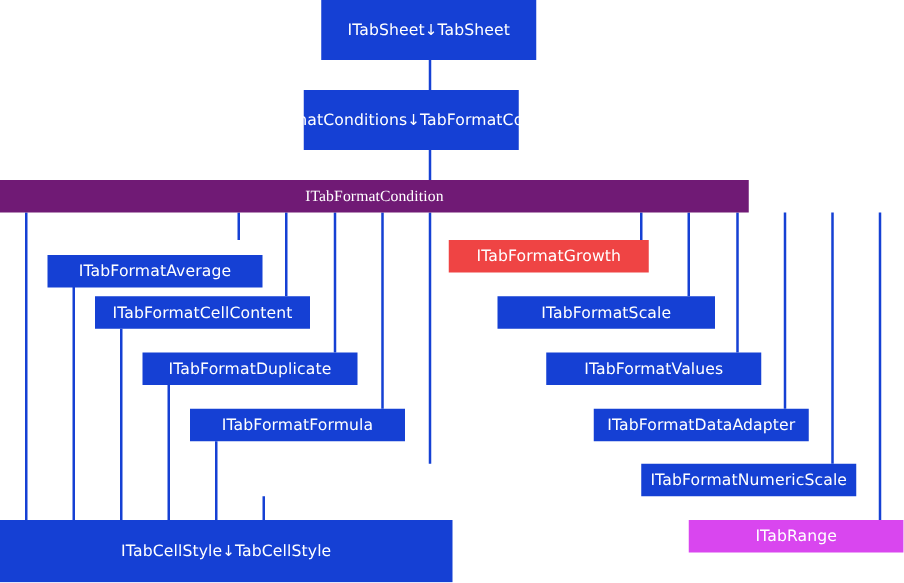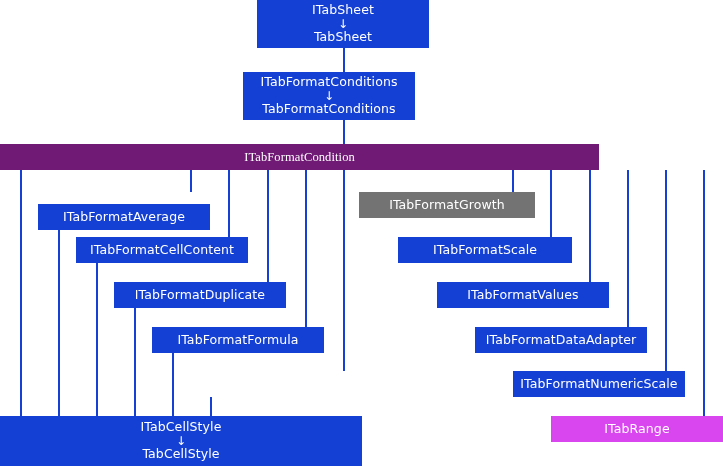--- a/index.html
+++ b/index.html
@@ -16,21 +16,20 @@
     width: 723px;
     height: 466px;
     background: #ffffff;
     overflow: hidden;
   }
   .node {
     position: absolute;
     background: #1540d4;
     color: #ffffff;
     display: flex;
-    flex-direction: column;
     align-items: center;
     justify-content: center;
     box-sizing: border-box;
     font-size: 12.5px;
     line-height: 1.18;
     letter-spacing: 0.1px;
     text-align: right;
     white-space: nowrap;
   }
   .node .lbl {
@@ -80,21 +79,21 @@
       <span class="lbl">ITabFormatConditions</span>
       <span class="arrow">↓</span>
       <span class="lbl">TabFormatConditions</span>
     </div>
     <div class="node" style="left: 0px; top: 144px; width: 599px; height: 26px; background: #701a75; color: rgb(255, 255, 255); font-family: Liberation Serif, serif;">
       <span class="lbl">ITabFormatCondition</span>
     </div>
     <div class="node" style="left: 38px; top: 204px; width: 172px; height: 26px; background: rgb(21, 64, 212); color: rgb(255, 255, 255);">
       <span class="lbl">ITabFormatAverage</span>
     </div>
-    <div class="node" style="left: 359px; top: 192px; width: 176px; height: 26px; background: #737373; color: rgb(255, 255, 255);">
+    <div class="node" style="left: 359px; top: 192px; width: 160px; height: 26px; background: #ef4444; color: rgb(255, 255, 255);">
       <span class="lbl">ITabFormatGrowth</span>
     </div>
     <div class="node" style="left: 76px; top: 237px; width: 172px; height: 26px; background: rgb(21, 64, 212); color: rgb(255, 255, 255);">
       <span class="lbl">ITabFormatCellContent</span>
     </div>
     <div class="node" style="left: 398px; top: 237px; width: 174px; height: 26px; background: rgb(21, 64, 212); color: rgb(255, 255, 255);">
       <span class="lbl">ITabFormatScale</span>
     </div>
     <div class="node" style="left: 114px; top: 282px; width: 172px; height: 26px; background: rgb(21, 64, 212); color: rgb(255, 255, 255);">
       <span class="lbl">ITabFormatDuplicate</span>

